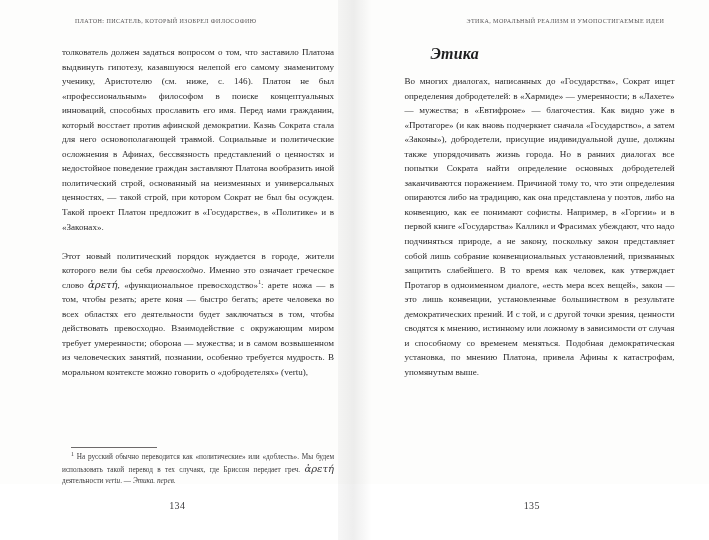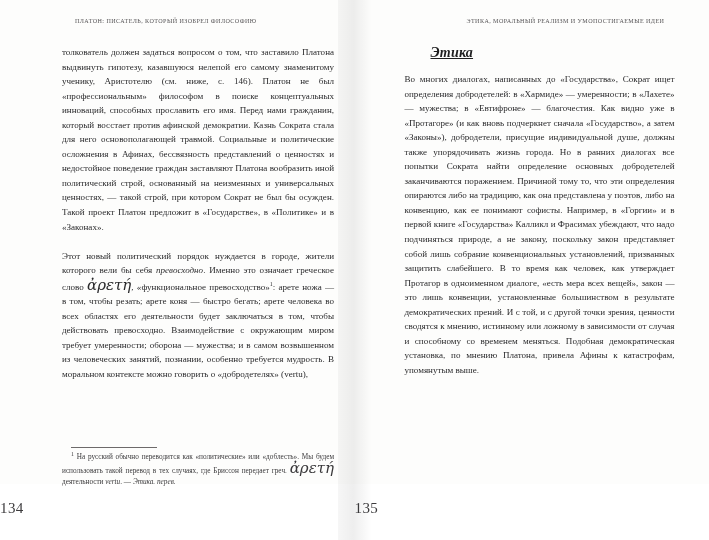--- a/index.html
+++ b/index.html
@@ -76,32 +76,31 @@
     text-align: justify;
     text-justify: inter-word;
     color: #2a2a2c;
     hyphens: manual;
     -webkit-hyphens: manual;
   }
   p.body + p.body { margin-top: 14.4px; }
 
   .sec-head {
     margin: 18px 0 11px 0;
-    font-size: 14px;
+    font-size: 16px;
     font-weight: bold;
     font-style: italic;
     color: #1f1f20;
     text-align: left;
     padding-left: 26px;
     letter-spacing: 0.2px;
-    text-decoration: underline;
   }
 
   em.it { font-style: italic; }
-  .gk { font-family: "DejaVu Serif", serif; font-style: italic; font-size: 15px; }
+  .gk { font-family: "DejaVu Serif", serif; font-style: italic; font-size: 10px; }
 
   sup.fn {
     font-size: 5.8px;
     vertical-align: super;
     line-height: 0;
   }
 
   .footnote-wrap {
     position: absolute;
     left: 62px;
@@ -121,22 +120,22 @@
     text-align: justify;
     color: #3a393b;
     text-indent: 9px;
   }
 
   .folio {
     position: absolute;
     top: 500px;
     width: 100%;
     left: 0;
-    text-align: left;
-    font-size: 15px;
+    text-align: center;
+    font-size: 10px;
     color: #3c3b3d;
     letter-spacing: 0.4px;
   }
   .page-left  .folio { padding-right: 38px; }
   .page-right .folio { padding-right: 18px; }
 </style>
 </head>
 <body>
 
 <div class="spread">

